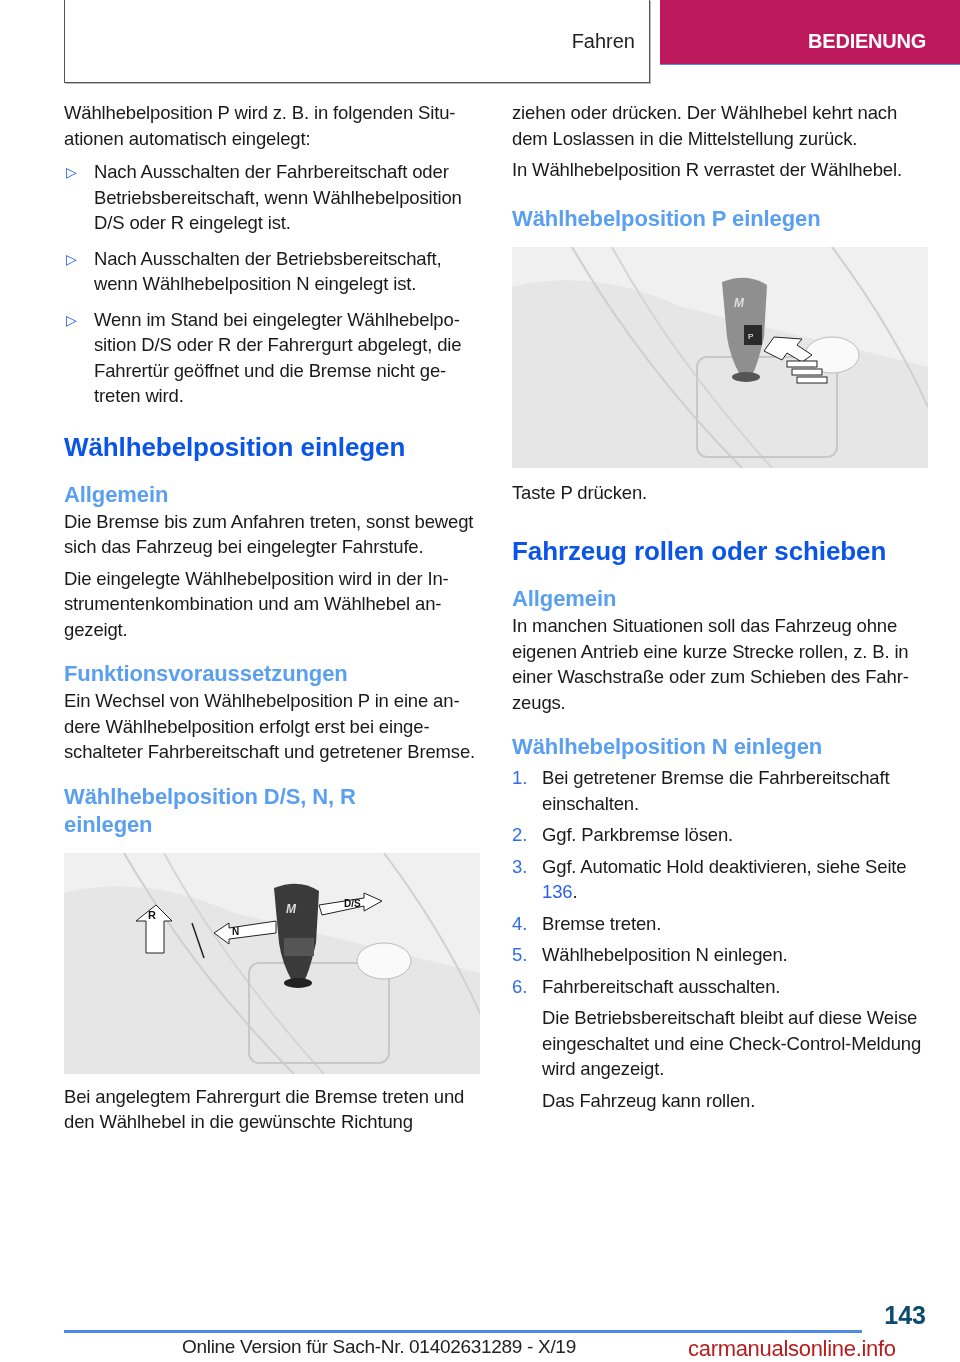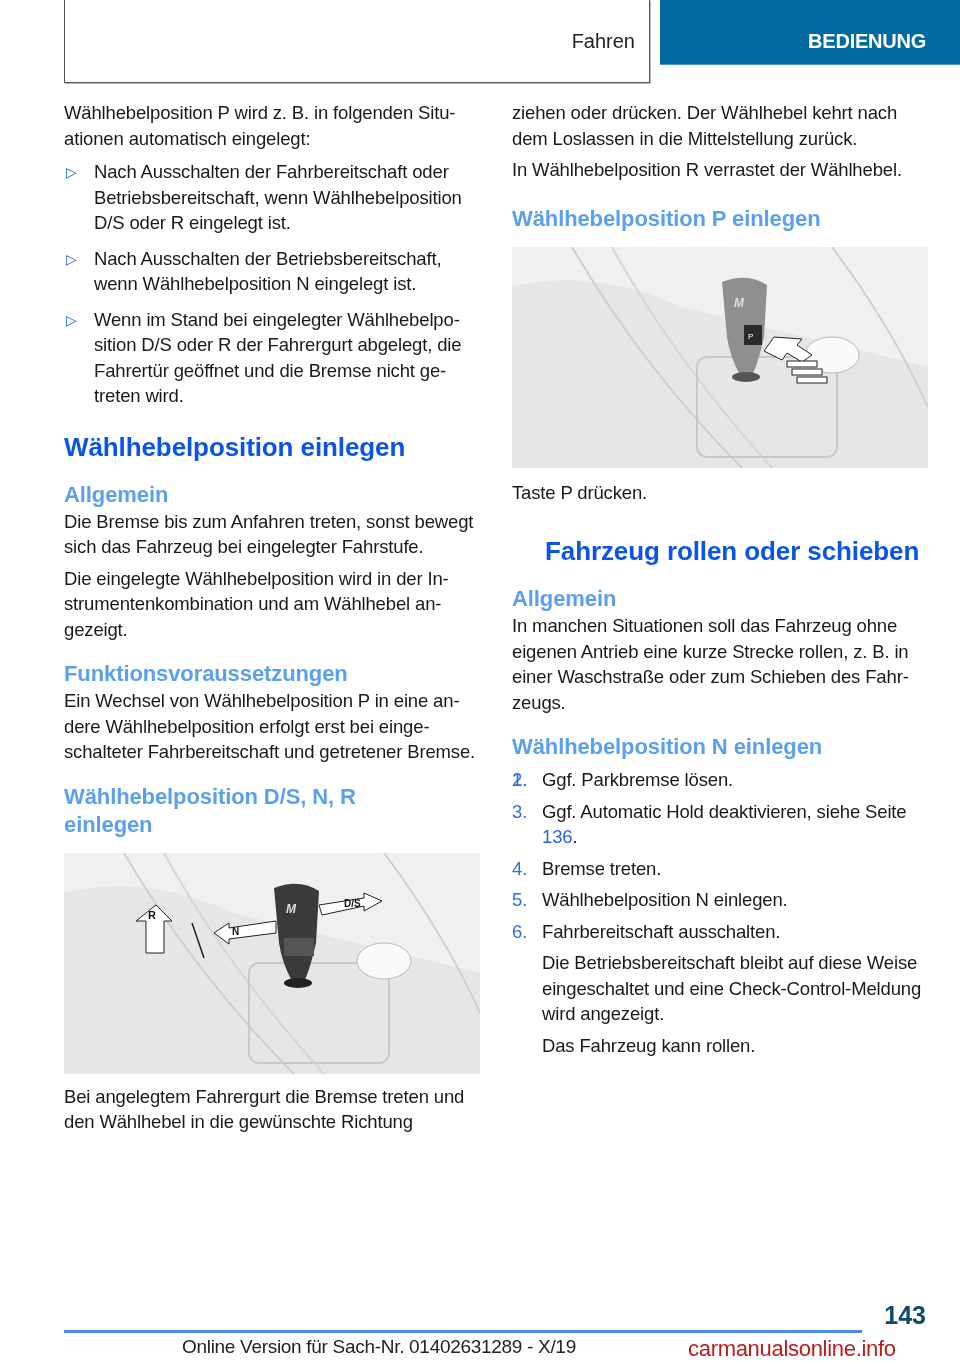--- a/index.html
+++ b/index.html
@@ -10,21 +10,21 @@
     .hdr-left {
       position: absolute; left: 64px; top: 0; width: 586px; height: 83px;
       border: 1.5px solid #555; border-top: none; background: #fff;
       box-shadow: 1px 1px 0 #bbb;
     }
     .hdr-left span {
       position: absolute; right: 14px; top: 30px; font-size: 20px; color: #222;
     }
     .hdr-right {
       position: absolute; left: 660px; top: 0; width: 300px; height: 65px;
-      background: #0369a1; border-bottom: 1px solid #4d8af5;
+      background: #be185d; border-bottom: 1px solid #4d8af5;
     }
     .hdr-right span {
       position: absolute; left: 148px; top: 30px; font-size: 20px; font-weight: bold; color: #fff; letter-spacing: -0.2px;
     }
 
     
     .col { position: absolute; top: 100px; }
     .col-left { left: 64px; width: 420px; }
     .col-right { left: 512px; width: 420px; }
 
@@ -134,27 +134,27 @@
       <ellipse cx="234" cy="130" rx="14" ry="5" fill="#555"></ellipse>
       <path d="M252 104 L262 90 L290 92 L285 98 L300 108 L290 115 L275 106 L270 113 Z" fill="#fff" stroke="#222"></path>
       <rect x="275" y="114" width="30" height="6" fill="#fff" stroke="#222"></rect>
       <rect x="280" y="122" width="30" height="6" fill="#fff" stroke="#222"></rect>
       <rect x="285" y="130" width="30" height="6" fill="#fff" stroke="#222"></rect>
     </svg>
   </div>
 
   <p style="margin-top:12px;">Taste P drücken.</p>
 
-  <div class="h1" style="margin-top:30px;margin-left:33px;">Fahrzeug rollen oder schieben</div>
+  <div class="h1" style="margin-top:30px;">Fahrzeug rollen oder schieben</div>
   <div class="h2" style="margin-top:18px;">Allgemein</div>
   <p>In manchen Situationen soll das Fahrzeug ohne eigenen Antrieb eine kurze Strecke rollen, z. B. in einer Waschstraße oder zum Schieben des Fahr­zeugs.</p>
 
   <div class="h2" style="margin-top:18px;">Wählhebelposition N einlegen</div>
   <ol class="num" style="margin-top:4px;">
-    <li><span class="n">1.</span></li>
+    <li><span class="n">1.</span><span>Bei getretener Bremse die Fahrbereitschaft einschalten.</span></li>
     <li><span class="n">2.</span><span>Ggf. Parkbremse lösen.</span></li>
     <li><span class="n">3.</span><span>Ggf. Automatic Hold deaktivieren, siehe Seite </span><span class="link">136</span><span>.</span></li>
     <li><span class="n">4.</span><span>Bremse treten.</span></li>
     <li><span class="n">5.</span><span>Wählhebelposition N einlegen.</span></li>
     <li><span class="n">6.</span><span>Fahrbereitschaft ausschalten.</span></li>
   </ol>
   <p class="sub">Die Betriebsbereitschaft bleibt auf diese Weise eingeschaltet und eine Check-Con­trol-Meldung wird angezeigt.</p>
   <p class="sub">Das Fahrzeug kann rollen.</p>
 </div>
 

